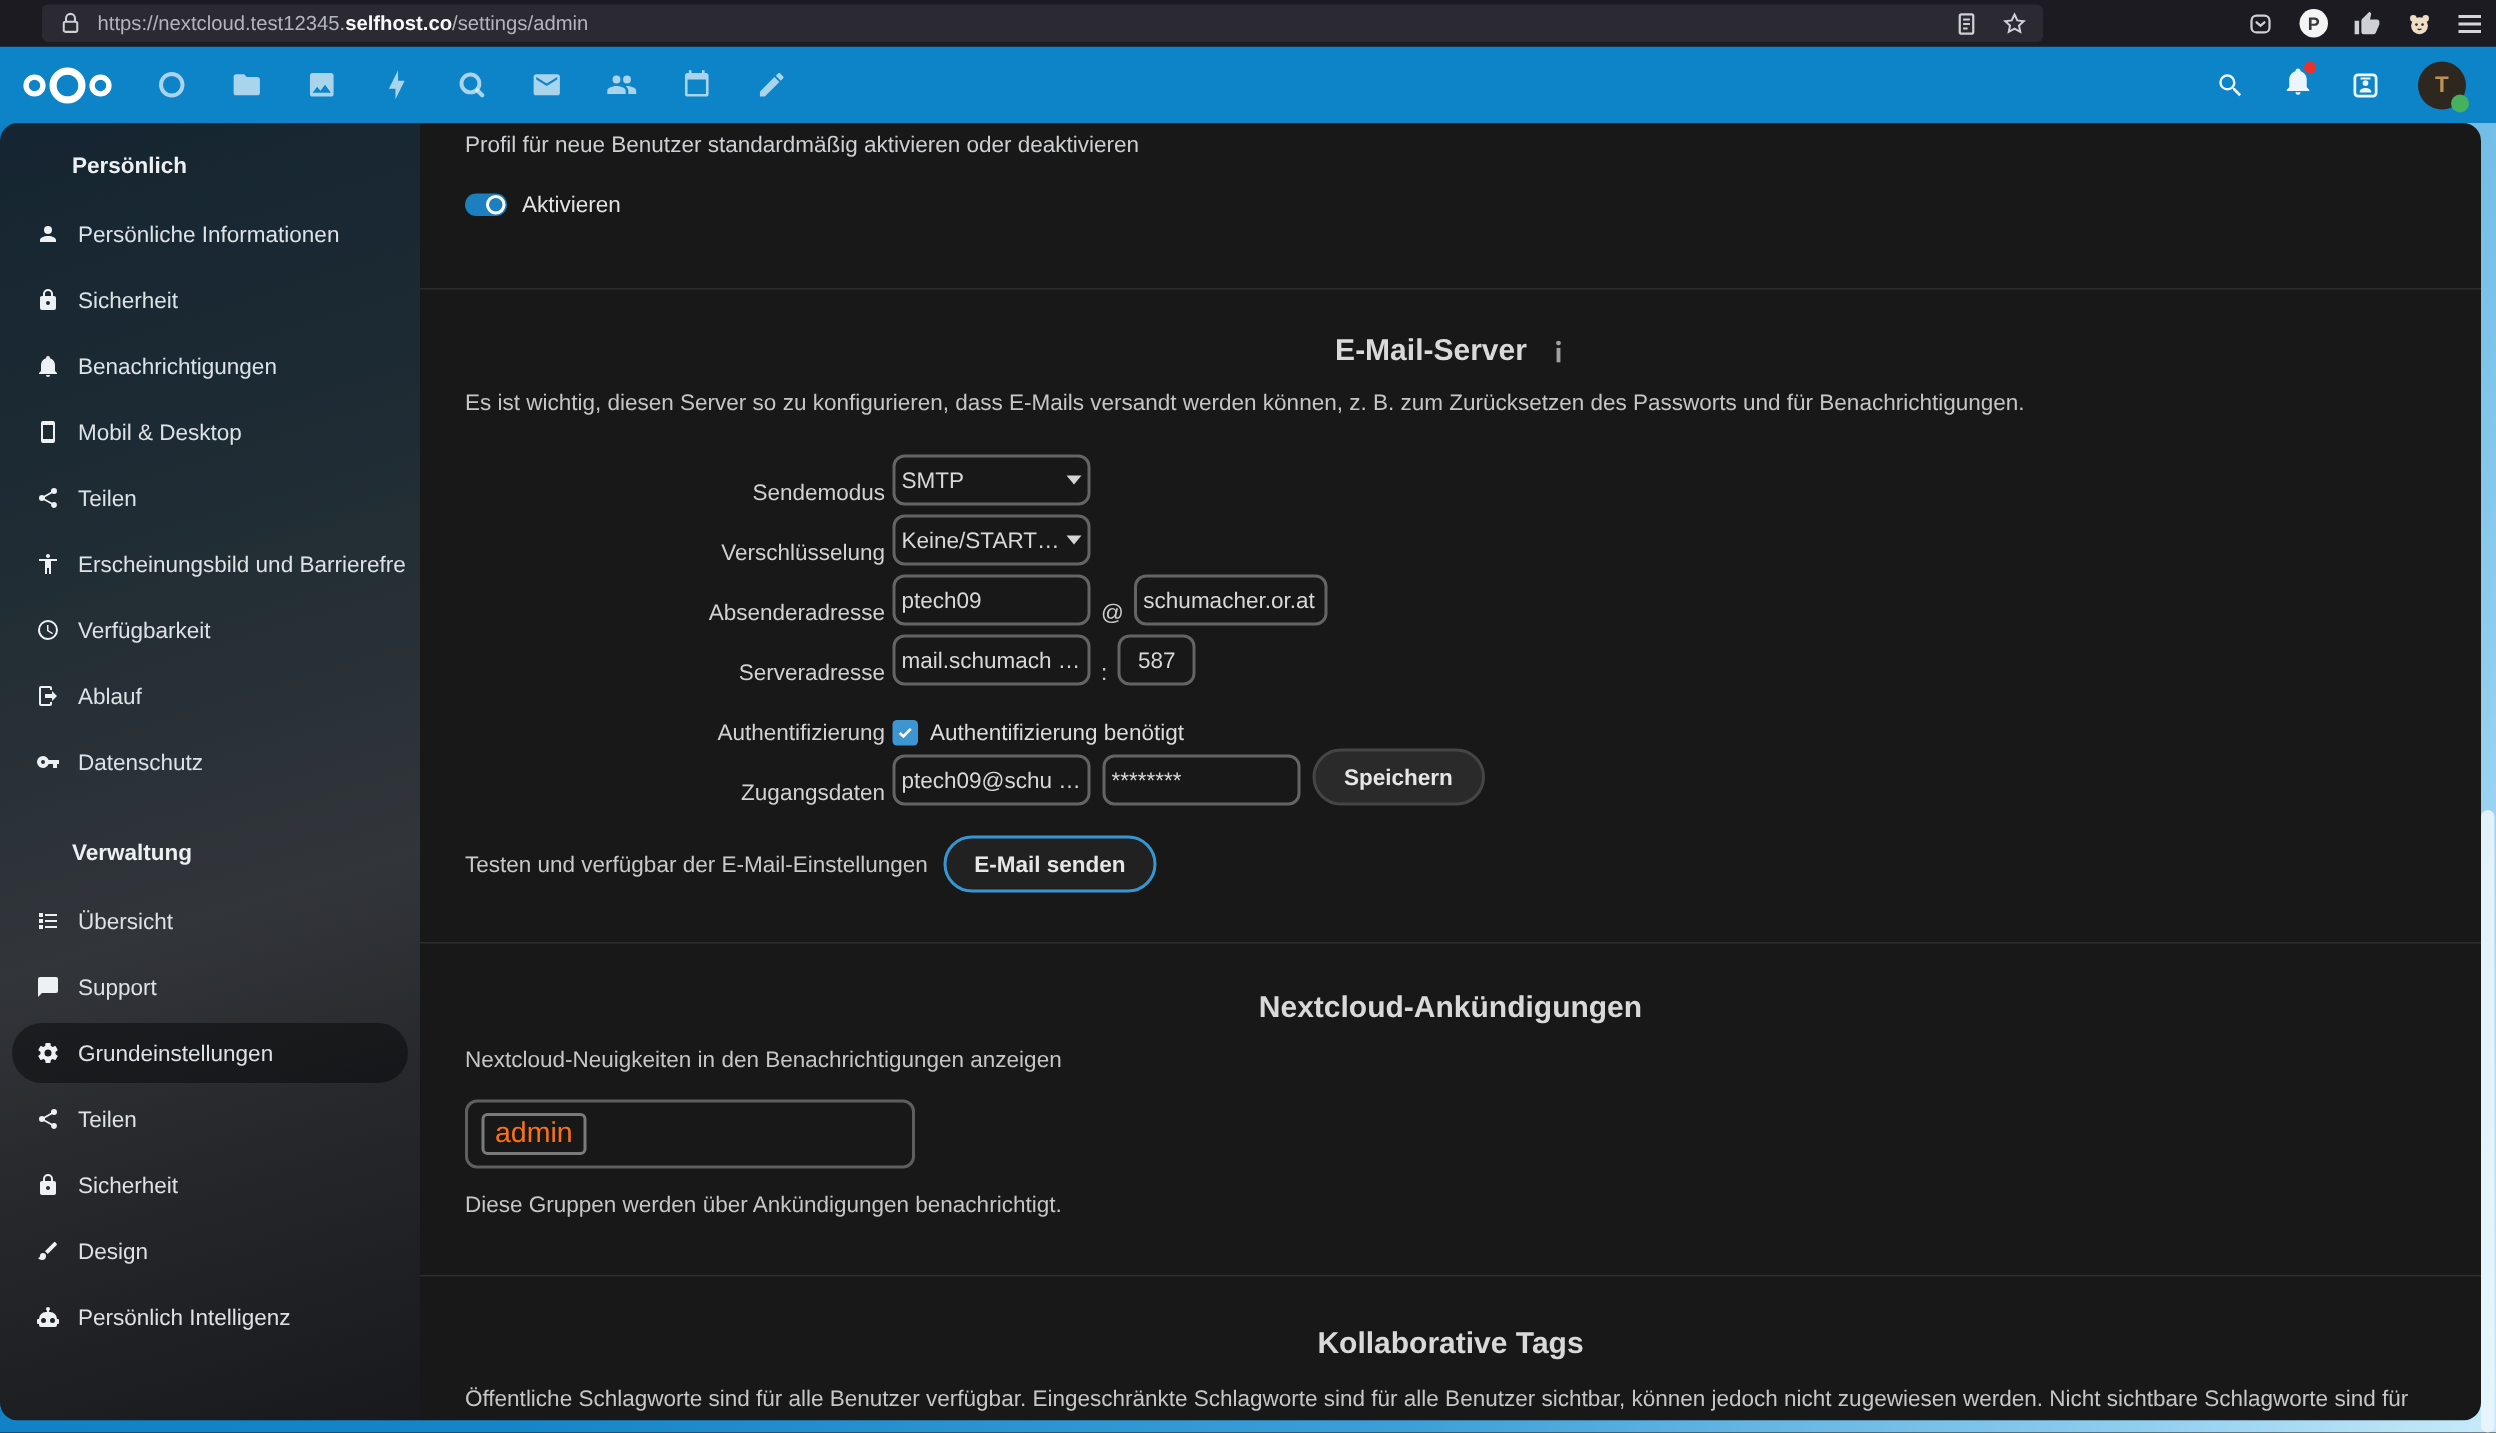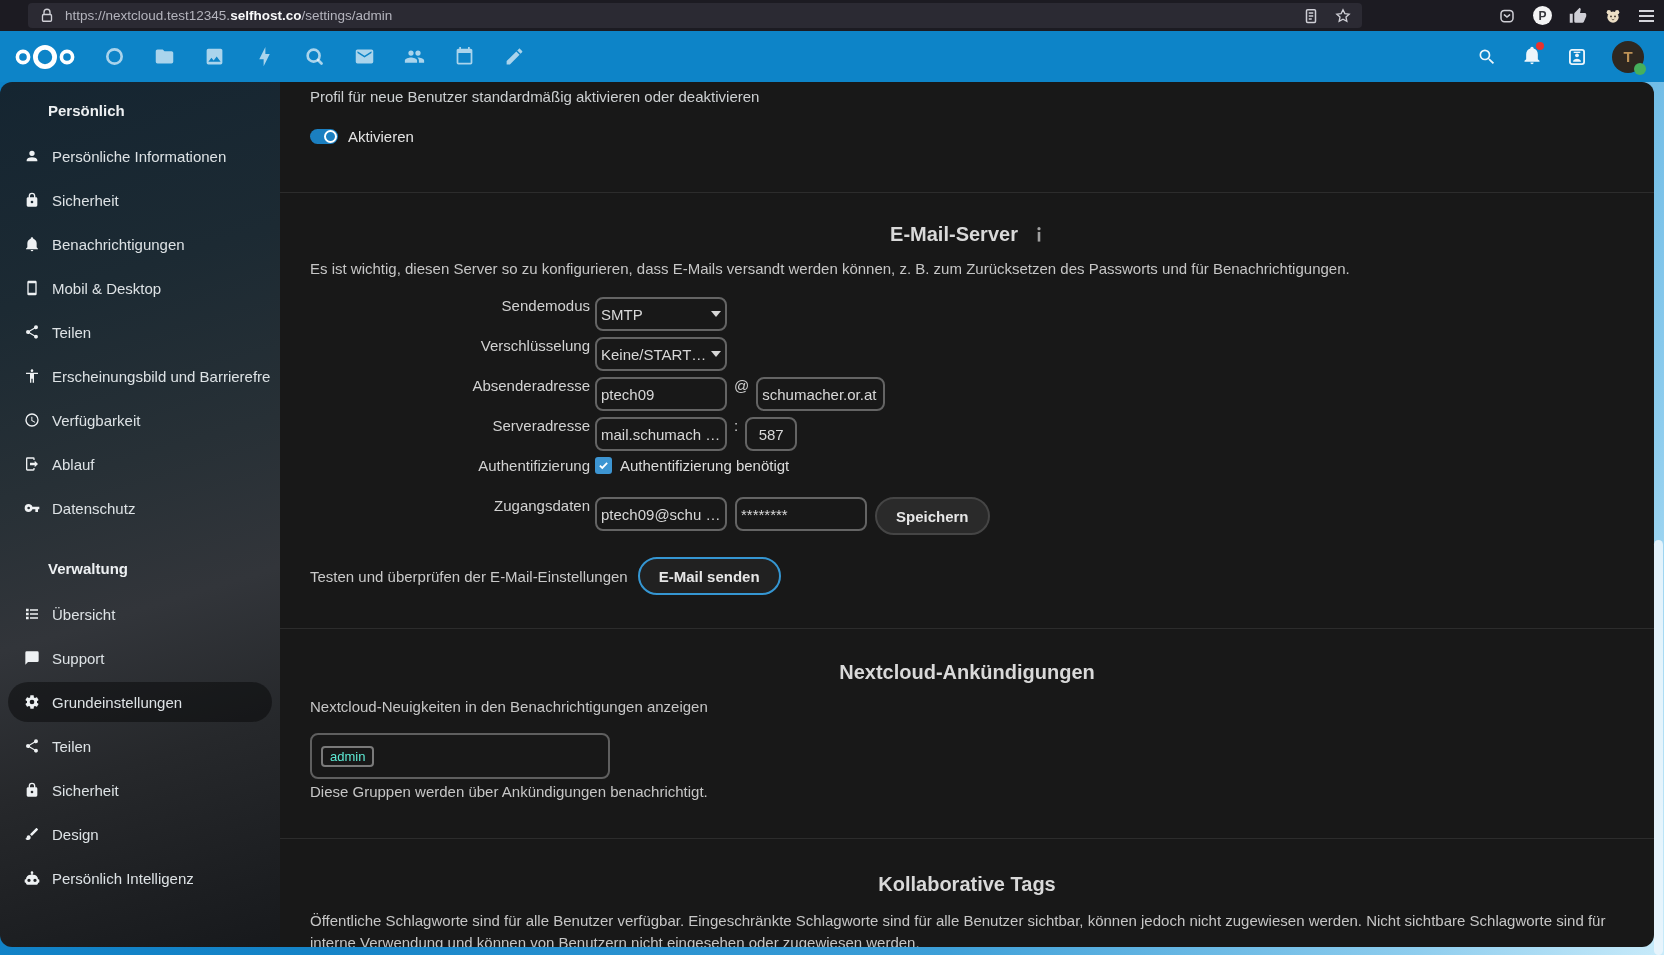--- a/index.html
+++ b/index.html
@@ -65,42 +65,42 @@
   .toggle-label { color:#e3e3e3; }
   .divider { border-top:1px solid #2c2c2c; margin:0 -30px; }
   .div1 { margin-top:45px; } .div2 { margin-top:33px; } .div3 { margin-top:38px; }
   h2.sec-title { font-size:20px; font-weight:bold; color:#d9d9d9; }
   .title-row { margin-top:30px; display:flex; align-items:center; gap:16px;justify-content:center; }
   .t2 { margin-top:32px; } .t3 { margin-top:34px; }
   .info-ic { width:10px; height:15px; color:#a0a0a0; }
   .sec-desc { margin-top:14px; color:#c6c6c6; }
 
   .mail-form { margin-top:20px; }
-  .form-row { display:flex; align-items:flex-start; height:40px; }
+  .form-row { display:flex; align-items:flex-end; height:40px; }
   .form-label { width:285px; text-align:right; padding-right:5px; color:#d2d2d2; flex-shrink:0; }
   .field { height:34px; border:2px solid #646464; border-radius:8px; background:transparent;
            display:flex; align-items:center; padding:0 4px; color:#d8d8d8; white-space:nowrap; overflow:hidden; }
   .w132 { width:132px; } .w129 { width:129px; } .w52 { width:52px; justify-content:center; padding:0 6px; }
   .caret { width:0; height:0; border-left:5px solid transparent; border-right:5px solid transparent;
            border-top:6px solid #d5d5d5; margin-left:auto; }
   .sep { margin:0 7px; color:#cccccc; }
   .gap8 { width:8px; flex-shrink:0; }
   .checkbox { width:17px; height:17px; border-radius:3px; background:#3d95d2; margin-right:8px;
               display:flex; align-items:center; justify-content:center; flex-shrink:0; }
   .checkbox svg { width:13px; height:13px; }
   .btn { border-radius:19px; height:38px; display:flex; align-items:center; padding:0 19px;
          font-weight:bold; font-size:15px; color:#e6e6e6; }
   .btn-secondary { background:#2a2a2a; border:2px solid #454545; margin-left:8px; }
   .btn-outline { background:#212121; border:2px solid #3596d2; }
   .test-row { margin-top:20px; display:flex; align-items:center; gap:10px; }
 
   .group-box { margin-top:18px; width:300px; height:46px; border:2px solid #5f5f5f; border-radius:8px;
                display:flex; align-items:center; padding:0 9px; }
-  .group-chip { border:2px solid #7a7a7a; border-radius:4px; padding:1px 7px; color:#5eead4; font-size:13px; }
-  .hint { margin-top:4px; color:#c6c6c6; }
+  .group-chip { border:2px solid #7a7a7a; border-radius:4px; padding:1px 7px; color:#f97316; font-size:19px; }
+  .hint { margin-top:16px; color:#c6c6c6; }
   .tags-desc { margin-top:14px; color:#c6c6c6; line-height:22px; }
 
   .scroll-thumb { position:absolute; right:1px; top:540px; width:9px; height:415px;
                   border-radius:5px; background:rgba(234,245,252,0.9); }
 </style>
 </head>
 <body>
 
 <div class="browser-bar">
   <div class="url-field">
@@ -379,21 +379,21 @@
           </div>
         <span class="gap8"></span>
         <div class="field w132">
             <span>********</span>
           </div>
         <span class="btn btn-secondary">Speichern</span>
       </div>
     </div>
 
     <div class="test-row">
-      <span>Testen und überprüfen der E-Mail-Einstellungen</span>
+      <span>Testen und verfügbar der E-Mail-Einstellungen</span>
       <span class="btn btn-outline">E-Mail senden</span>
     </div>
 
     <div class="divider div2"></div>
 
     <div class="title-row t2">
         <h2 class="sec-title">Nextcloud-Ankündigungen</h2>
       </div>
     <div class="sec-desc">Nextcloud-Neuigkeiten in den Benachrichtigungen anzeigen</div>
     <div class="group-box">

